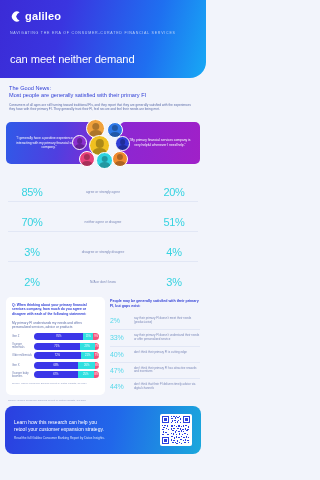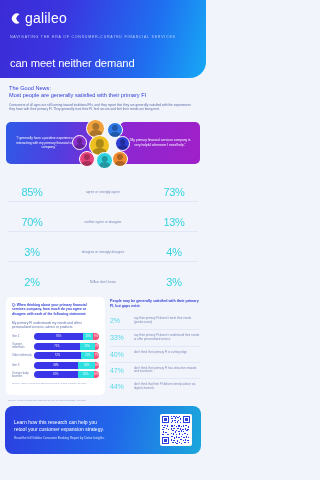--- a/index.html
+++ b/index.html
@@ -20,21 +20,21 @@
     padding:8px 10px 0 10px;
     box-sizing:border-box;
     overflow:hidden;
   }
   .logo-row{display:flex;align-items:center;gap:4px;margin-top:2px;}
   .logo-mark{
     width:11px;height:11px;flex:0 0 auto;position:relative;
   }
   .logo-mark svg{display:block;}
   .logo-word{
-    color:#ffffff;font-size:14px;letter-spacing:.2px;font-weight:400;
+    color:#ffffff;font-size:11px;letter-spacing:.2px;font-weight:700;
   }
   .eyebrow{
     margin-top:9px;
     color:#bcd2f7;
     font-size:3.6px;
     letter-spacing:.75px;
     text-transform:uppercase;
     white-space:nowrap;
   }
   .headline{
@@ -238,26 +238,26 @@
         <span class="head"></span>
           <span class="body"></span>
       </div>
     </div>
   </div>
 
   <div class="stats">
     <div class="srow">
       <div class="sval">85%</div>
       <div class="slab">agree or strongly agree</div>
-      <div class="sval r">73%</div>
+      <div class="sval r">20%</div>
     </div>
     <div class="srow">
       <div class="sval">70%</div>
       <div class="slab">neither agree or disagree</div>
-      <div class="sval r">13%</div>
+      <div class="sval r">51%</div>
     </div>
     <div class="srow">
       <div class="sval">3%</div>
       <div class="slab">disagree or strongly disagree</div>
       <div class="sval r">4%</div>
     </div>
     <div class="srow">
       <div class="sval">2%</div>
       <div class="slab">N/A or don’t know</div>
       <div class="sval r">3%</div>

